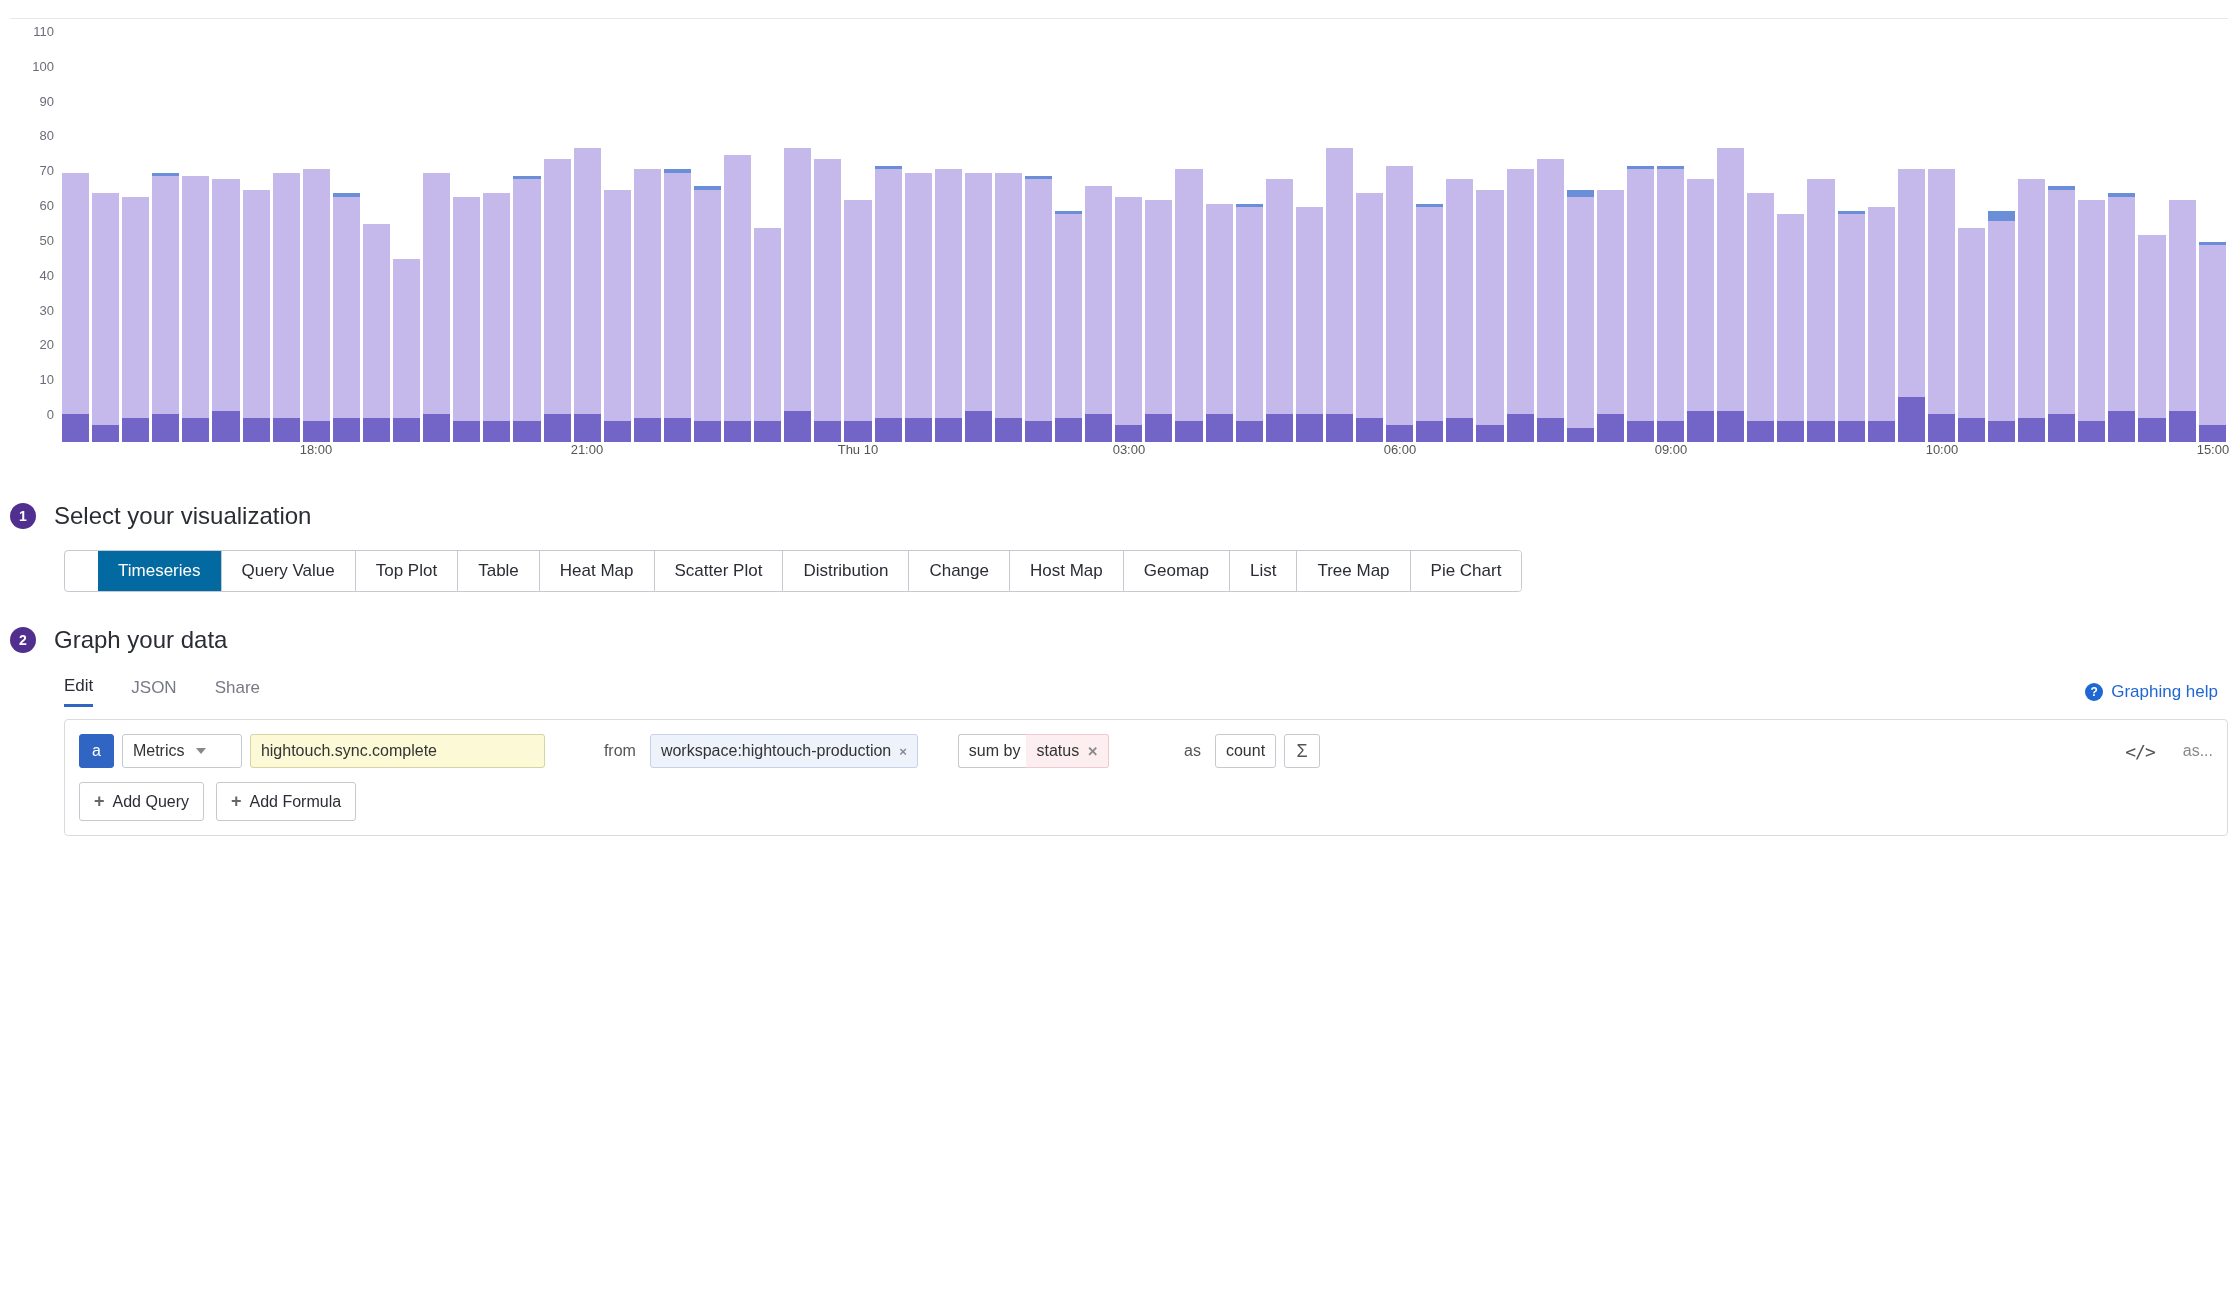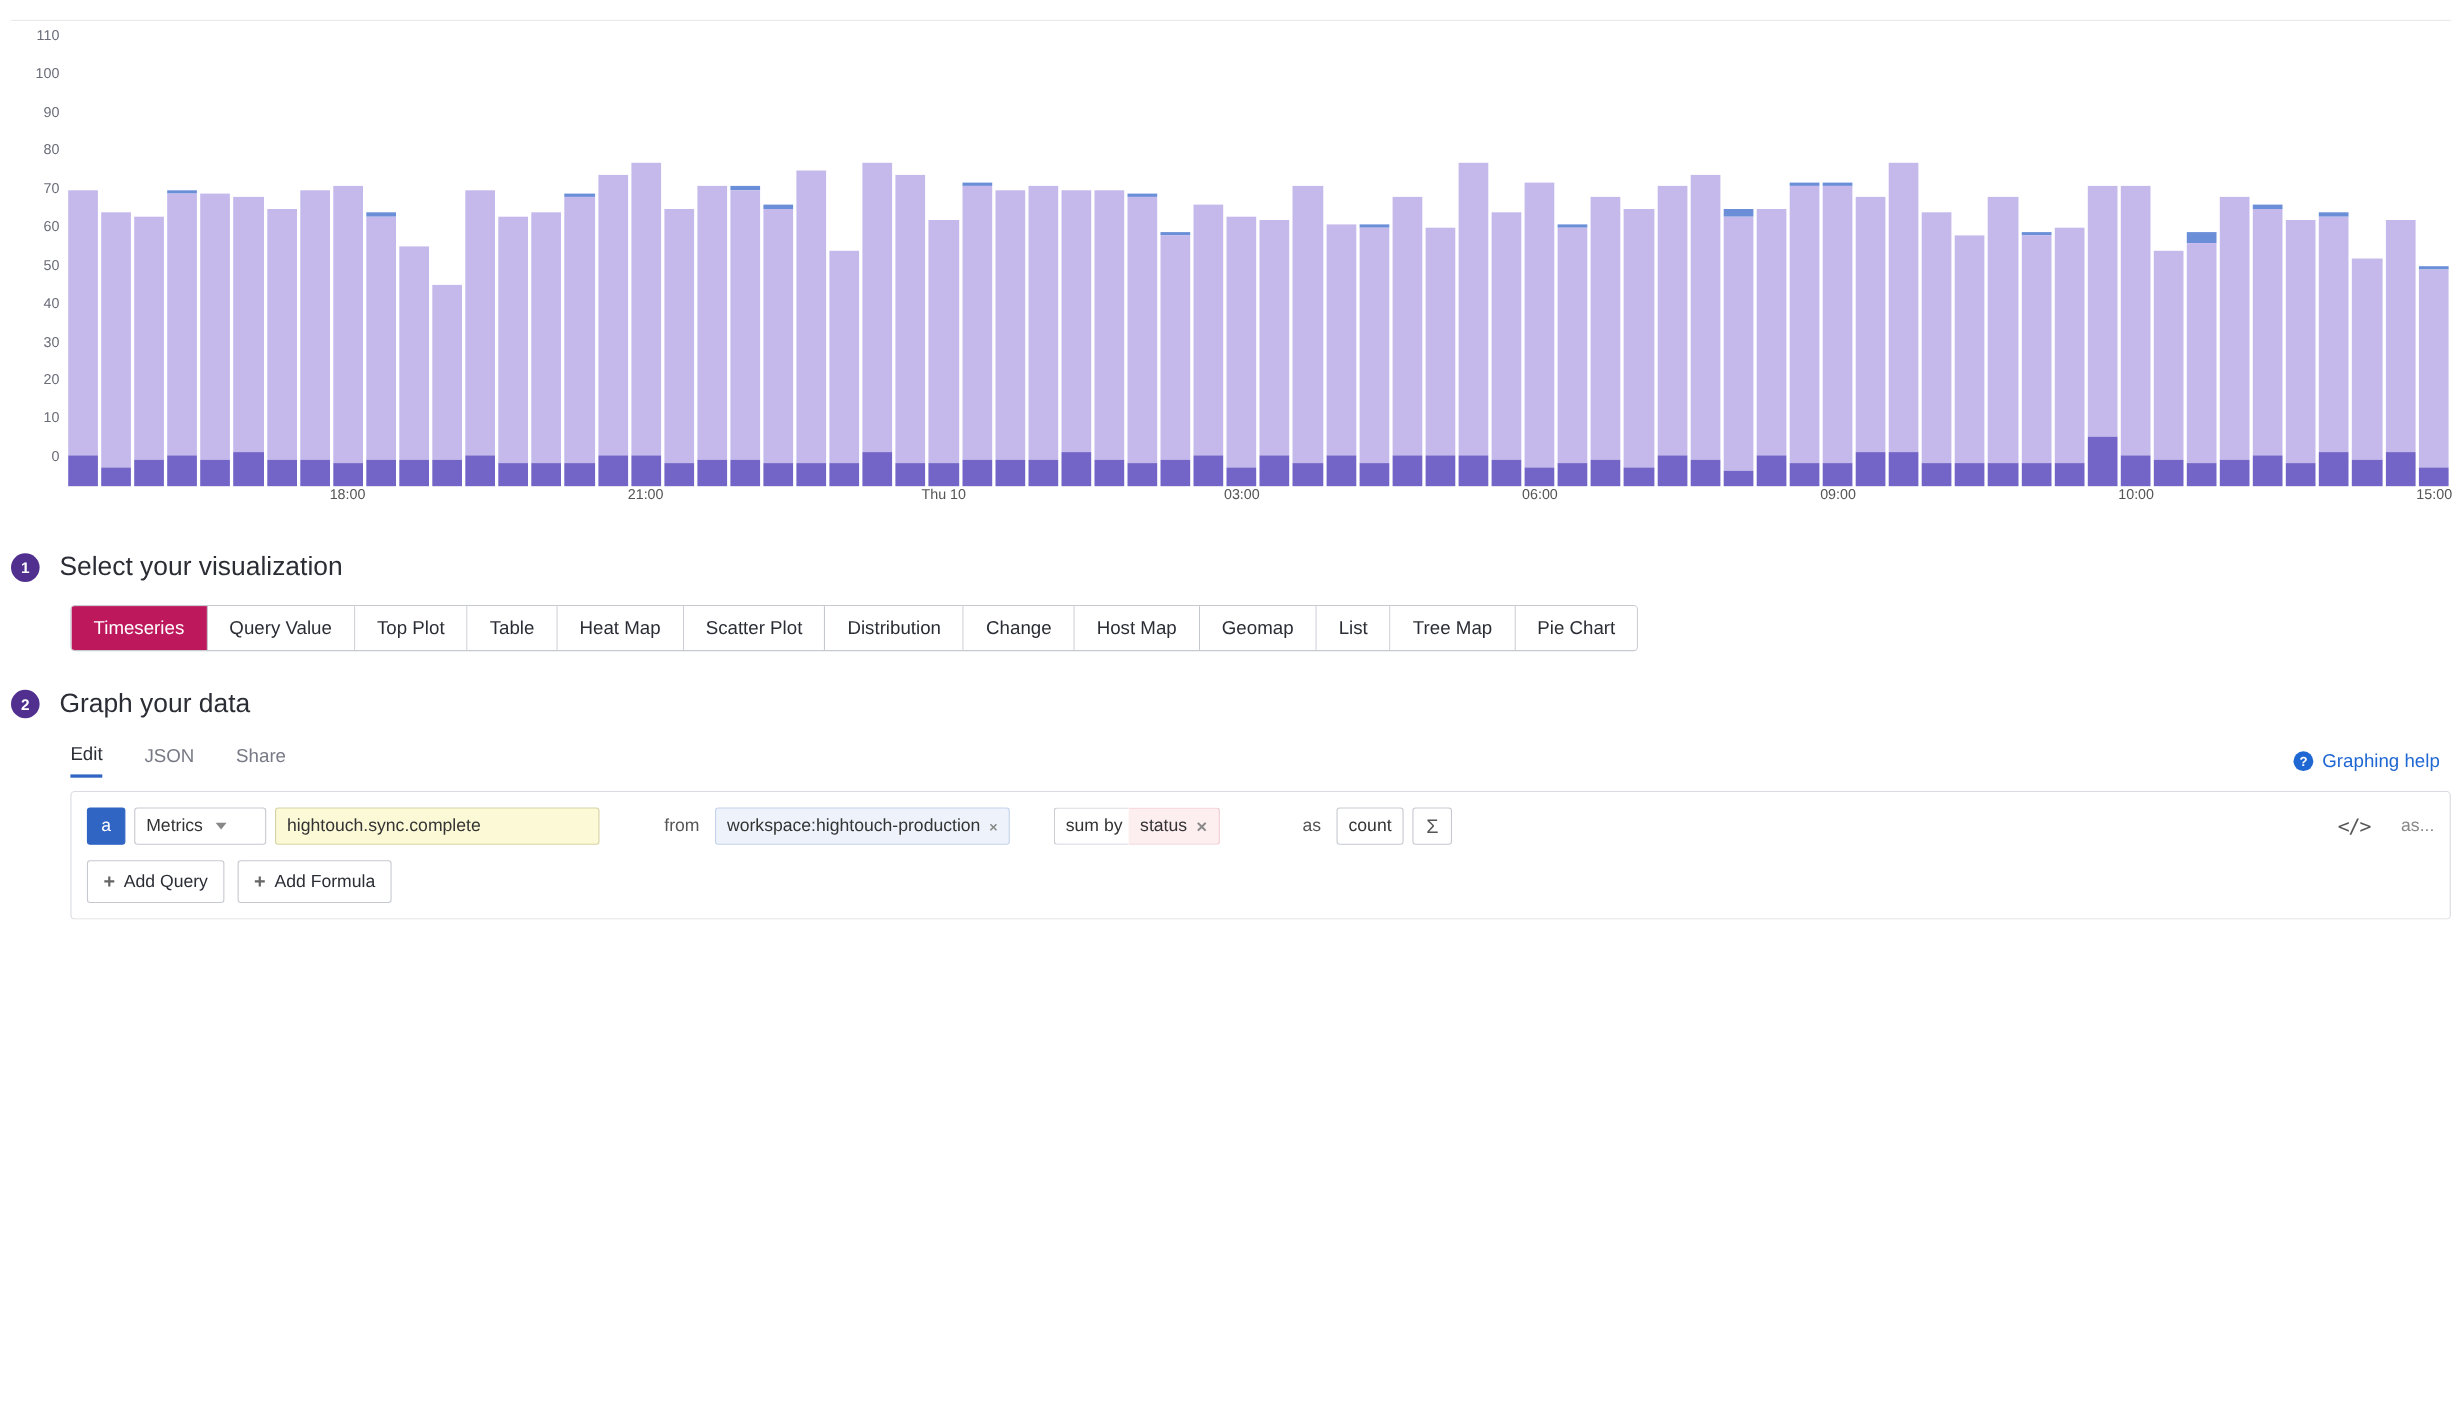--- a/index.html
+++ b/index.html
@@ -99,22 +99,23 @@
   .vizbtn {
     padding: 10px 20px;
     font-size: 17px;
     border-right: 1px solid #c7c9d0;
     background: #fff;
     cursor: pointer;
     color: #2b2d35;
   }
   .vizbtn:last-child { border-right: none; }
   .vizbtn.active {
-    background: #be185d;
+    background: #0369a1;
     color: #fff;
+    margin-left: 33px;
   }
 
   
   .tabs {
     display: flex;
     align-items: center;
     margin: 22px 0 0 54px;
     gap: 38px;
     position: relative;
   }

